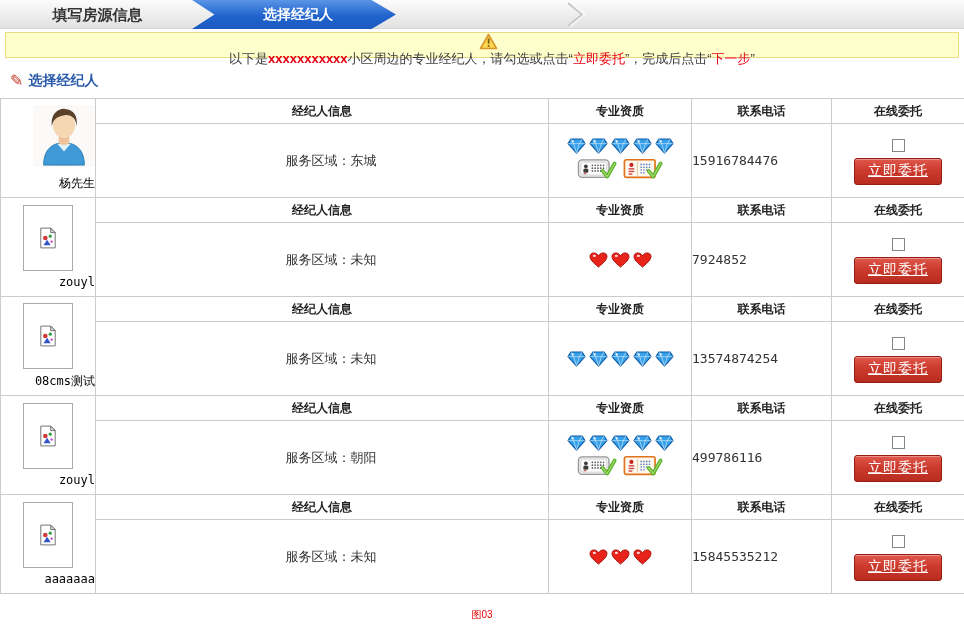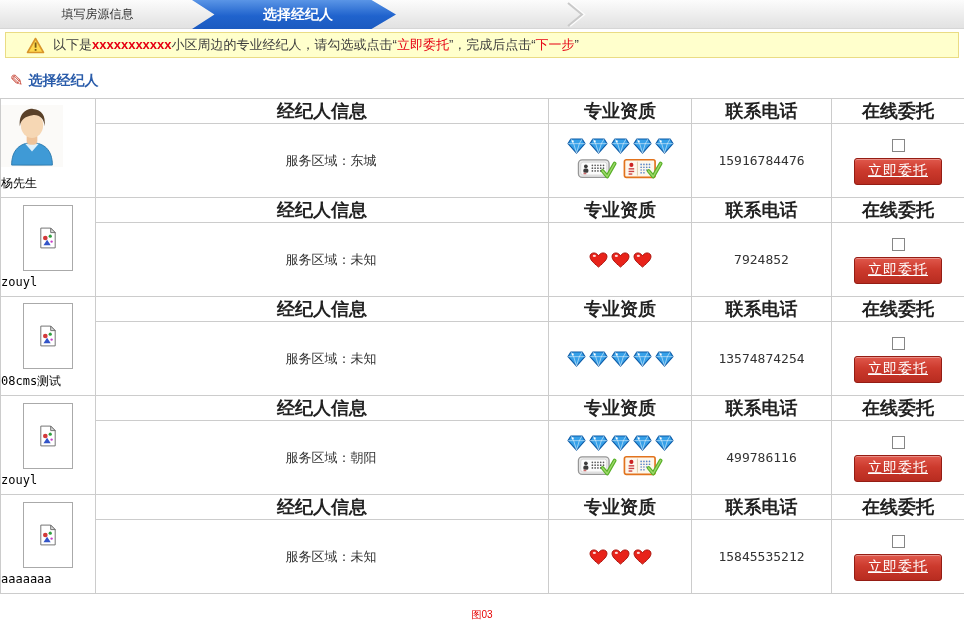--- a/index.html
+++ b/index.html
@@ -1,56 +1,56 @@
 <!DOCTYPE html>
 <html><head>
 <meta charset="utf-8">
 <style>
   * { margin:0; padding:0; box-sizing:border-box; }
   html,body { background:#fff; width:964px; font-family:"Liberation Sans", sans-serif; }
   .page { width:964px; height:638px; position:relative; overflow:hidden; }
 
   
   .stepbar { position:relative; height:29px; background:linear-gradient(#fcfcfc,#e9e9e9 70%,#e2e2e2); border-bottom:1px solid #d6d6d6; }
-  .step-label { position:absolute; top:0; height:29px; line-height:29px; text-align:center; font-size:12px; font-weight:normal; color:#333; }
+  .step-label { position:absolute; top:0; height:29px; line-height:29px; text-align:center; font-size:15px; font-weight:bold; color:#333; }
   .step1 { left:0; width:195px; }
   .step3 { left:395px; width:150px; }
   .step-active { position:absolute; top:0; left:192px; width:204px; height:29px;
     background:linear-gradient(#5a95e6,#2063cd 55%,#1b5ac0);
     clip-path:polygon(0% 0%, 88% 0%, 100% 50%, 88% 100%, 0% 100%, 11% 50%);
     color:#fff; font-size:14px; font-weight:bold; text-align:center; line-height:29px; padding-left:8px; }
   .step-chevron { position:absolute; left:566px; top:0; }
 
   
   .notice { margin:3px 5px 0 5px; height:26px; background:#ffffcc; border:1px solid #eadc84;
-    display:flex; align-items:center; padding-left:20px; font-size:13px; color:#3c3c3c; }
+    display:flex; align-items:center; padding-left:20px; font-size:13px; color:#3c3c3c;flex-direction:column; }
   .notice svg { margin-right:8px; flex:0 0 auto; }
   .red-bold { color:#e60012; font-weight:bold; }
   .red { color:#e60012; }
 
   
   .section-head { margin:13px 0 0 10px; padding-bottom:8px; font-size:14px; font-weight:bold; color:#2a5caa; display:flex; align-items:center; }
   .pencil { color:#c43a2a; font-size:16px; margin-right:5px; font-weight:normal; }
 
   
   table.agents { width:964px; border-collapse:collapse; table-layout:fixed; }
   table.agents th, table.agents td { border:1px solid #ccc; background:#fff; }
   col.c-avatar { width:95px; } col.c-info { width:453px; } col.c-qual { width:143px; }
   col.c-phone { width:140px; } col.c-delegate { width:133px; }
-  tr.head-row th { height:25px; font-size:18px; font-weight:bold; color:#222; text-align:center; }
+  tr.head-row th { height:25px; font-size:12px; font-weight:bold; color:#222; text-align:center; }
   tr.data-row td { height:74px; }
-  td.avatar-cell { text-align:left; vertical-align:middle; }
+  td.avatar-cell { text-align:right; vertical-align:middle; }
   .broken-box { width:50px; height:66px; margin:0 auto; border:1px solid #aaa; background:#fff;
     display:flex; align-items:center; justify-content:center; }
   .agent-name { margin-top:4px; font-size:12px; color:#000; font-family:"DejaVu Sans Mono", monospace; }
   td.cell-info { text-align:center; vertical-align:middle; padding-left:18px; font-size:13px; color:#333; }
   td.cell-qual { text-align:center; vertical-align:middle; }
   .icon-row { display:flex; justify-content:center; align-items:center; gap:3px; }
   .icon-row.certs { margin-top:3px; gap:6px; }
-  td.cell-phone { text-align:center; vertical-align:middle; font-size:13px; color:#333;
+  td.cell-phone { text-align:left; vertical-align:middle; font-size:13px; color:#333;
     font-family:"DejaVu Sans Mono", monospace; }
   td.cell-delegate { text-align:center; vertical-align:middle; }
   .cb { appearance:none; -webkit-appearance:none; width:13px; height:13px; border:1px solid #868686; background:#fff; cursor:pointer; vertical-align:middle; }
   .delegate-btn { margin-top:4px; display:inline-block; padding:3px 13px 4px 13px; font-size:14px; color:#fff;
     background:linear-gradient(#e0584c,#cc3a2d 45%,#b82c20); border:1px solid #951d14; border-radius:3px;
     text-decoration:underline; cursor:pointer; letter-spacing:1px; box-shadow:inset 0 1px 0 rgba(255,255,255,.35); }
 
   
   .caption { margin-top:14px; text-align:center; font-size:10px; color:#e60000; }
 </style>

